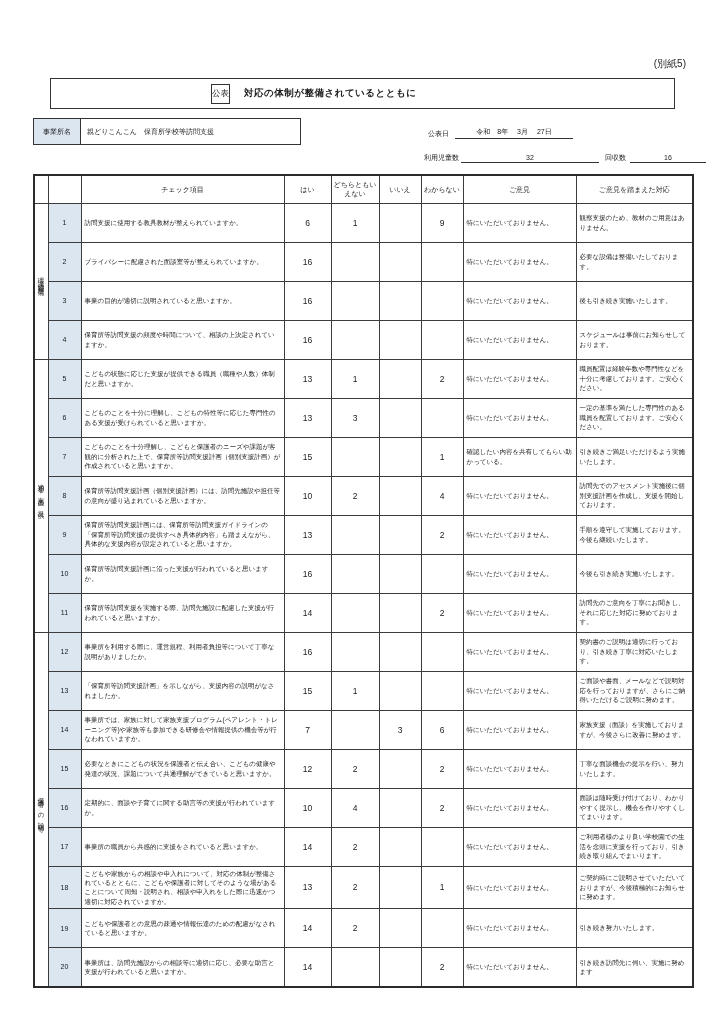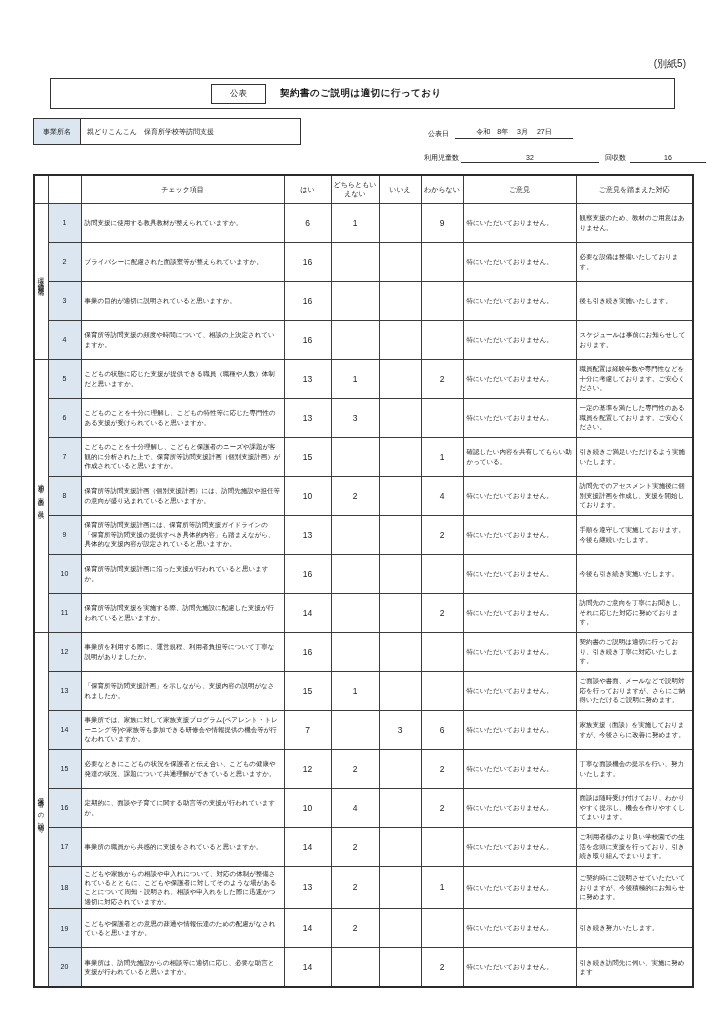--- a/index.html
+++ b/index.html
@@ -19,21 +19,21 @@
   }
   .title-box {
     position: absolute; top: 78px; left: 50px;
     width: 625px; height: 31px;
     border: 1px solid #333;
     display: flex; align-items: center;
   }
   .publish-badge {
     margin-left: 160px;
     border: 1px solid #333;
-    padding: 3px 18px;
+    padding: 3px 0;
     font-size: 8.5px;
   }
   .doc-title {
     margin-left: 14px;
     font-size: 9.5px; font-weight: 600; letter-spacing: 0.5px;
   }
   .office-box {
     position: absolute; top: 118px; left: 33px;
     width: 268px; height: 27px;
     border: 1.5px solid #333;
@@ -105,21 +105,21 @@
 </style>
 </head>
 <body>
 
 <div class="page">
 
   <div class="sheet-label">(別紙5)</div>
 
   <div class="title-box">
     <span class="publish-badge">公表</span>
-    <span class="doc-title">契約書のご説明は適切に行っており</span>
+    <span class="doc-title">対応の体制が整備されているとともに</span>
   </div>
 
   <div class="office-box">
     <div class="office-label">事業所名</div>
     <div class="office-name">親どりこんこん　保育所学校等訪問支援</div>
   </div>
 
   <div class="date-line">
     <span>公表日</span>
     <span class="date-underline">令和　8年　 3月　 27日</span>

